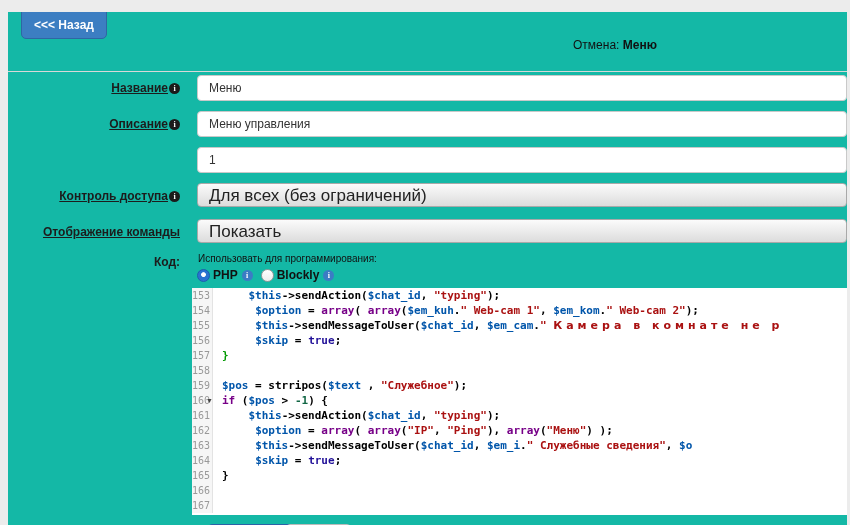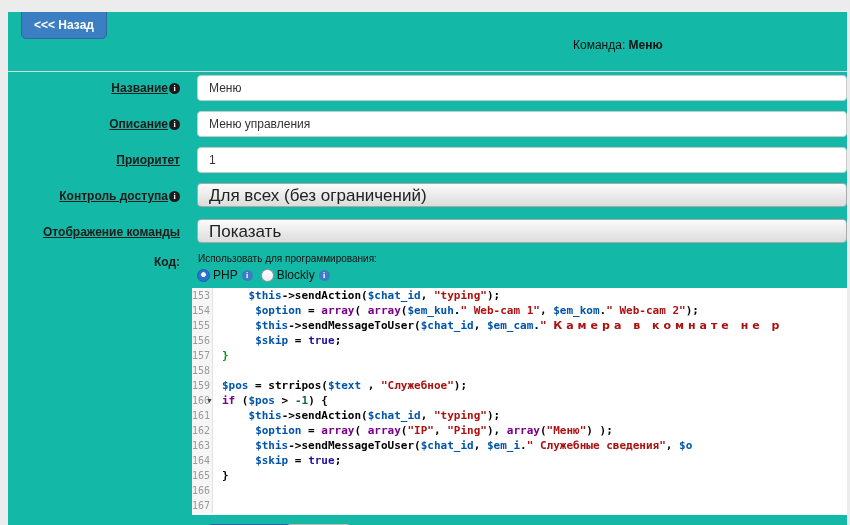--- a/index.html
+++ b/index.html
@@ -43,21 +43,21 @@
   
   .kod-label { position:absolute; left:0; top:243px; width:172px; text-align:right;
                font-size:12px; font-weight:bold; color:#1c1c1c; }
   .kod-hint  { position:absolute; left:190px; top:241px; font-size:10px; color:#111; }
   .radios { position:absolute; left:189px; top:256px; height:14px; display:flex;
             align-items:center; font-size:12px; color:#111; }
   .radio { width:13px; height:13px; border-radius:50%; display:inline-block; margin-right:3px; }
   .radio.on  { background:radial-gradient(circle at 50% 42%, #fff 0 2px, #2a72d0 2.8px);
                border:1px solid #1c5bb0; }
   .radio.off { background:linear-gradient(#fff,#ededed); border:1px solid #9a9a9a; margin-left:8px; }
-  .radios .rlbl { margin-right:4px; }
+  .radios .rlbl { margin-right:4px;font-weight:bold; }
 
   
   .editor { position:absolute; left:184px; top:276px; width:655px; height:227px;
             background:#fff; cursor:text; }
   .gutter-bg { position:absolute; left:0; top:0; width:21px; height:225px;
                background:#f6f6f6; border-right:1px solid #e3e3e3; }
   .cm-line { position:relative; height:15px; white-space:pre; overflow:hidden; }
   .gut { position:absolute; left:0; top:0; width:21px; padding-right:6px; text-align:left;
          font-family:"DejaVu Sans Mono", monospace; font-size:10px; color:#999; line-height:15px; }
   .fold { position:absolute; left:14px; top:0; font-size:7px; color:#444; line-height:15px; }
@@ -85,36 +85,35 @@
                 color:#333; font-size:12px; cursor:pointer;
                 font-family:"Liberation Sans", sans-serif; }
 </style>
 </head>
 <body>
 
 <div class="card">
 
   <button class="btn-back">&lt;&lt;&lt; Назад</button>
 
-  <div class="title"><span>Команда:</span> <b>Меню</b></div>
+  <div class="title"><span>Отмена:</span> <b>Меню</b></div>
 
   <div class="divider"></div>
 
   <div class="row" style="top:63px">
     <div class="lbl"><span>Название</span><span class="info-dark">i</span></div>
     <div class="field"><input value="Меню" style=""></div>
   </div>
 
   <div class="row" style="top:99px">
     <div class="lbl"><span>Описание</span><span class="info-dark">i</span></div>
     <div class="field"><input value="Меню управления" style=""></div>
   </div>
 
   <div class="row" style="top:135px">
-    <div class="lbl"><span>Приоритет</span></div>
     <div class="field"><input value="1" style=""></div>
   </div>
 
   <div class="row" style="top:171px">
     <div class="lbl"><span>Контроль доступа</span><span class="info-dark">i</span></div>
     <div class="field">
         <div class="sel">Для всех (без ограничений)</div>
       </div>
   </div>
 

